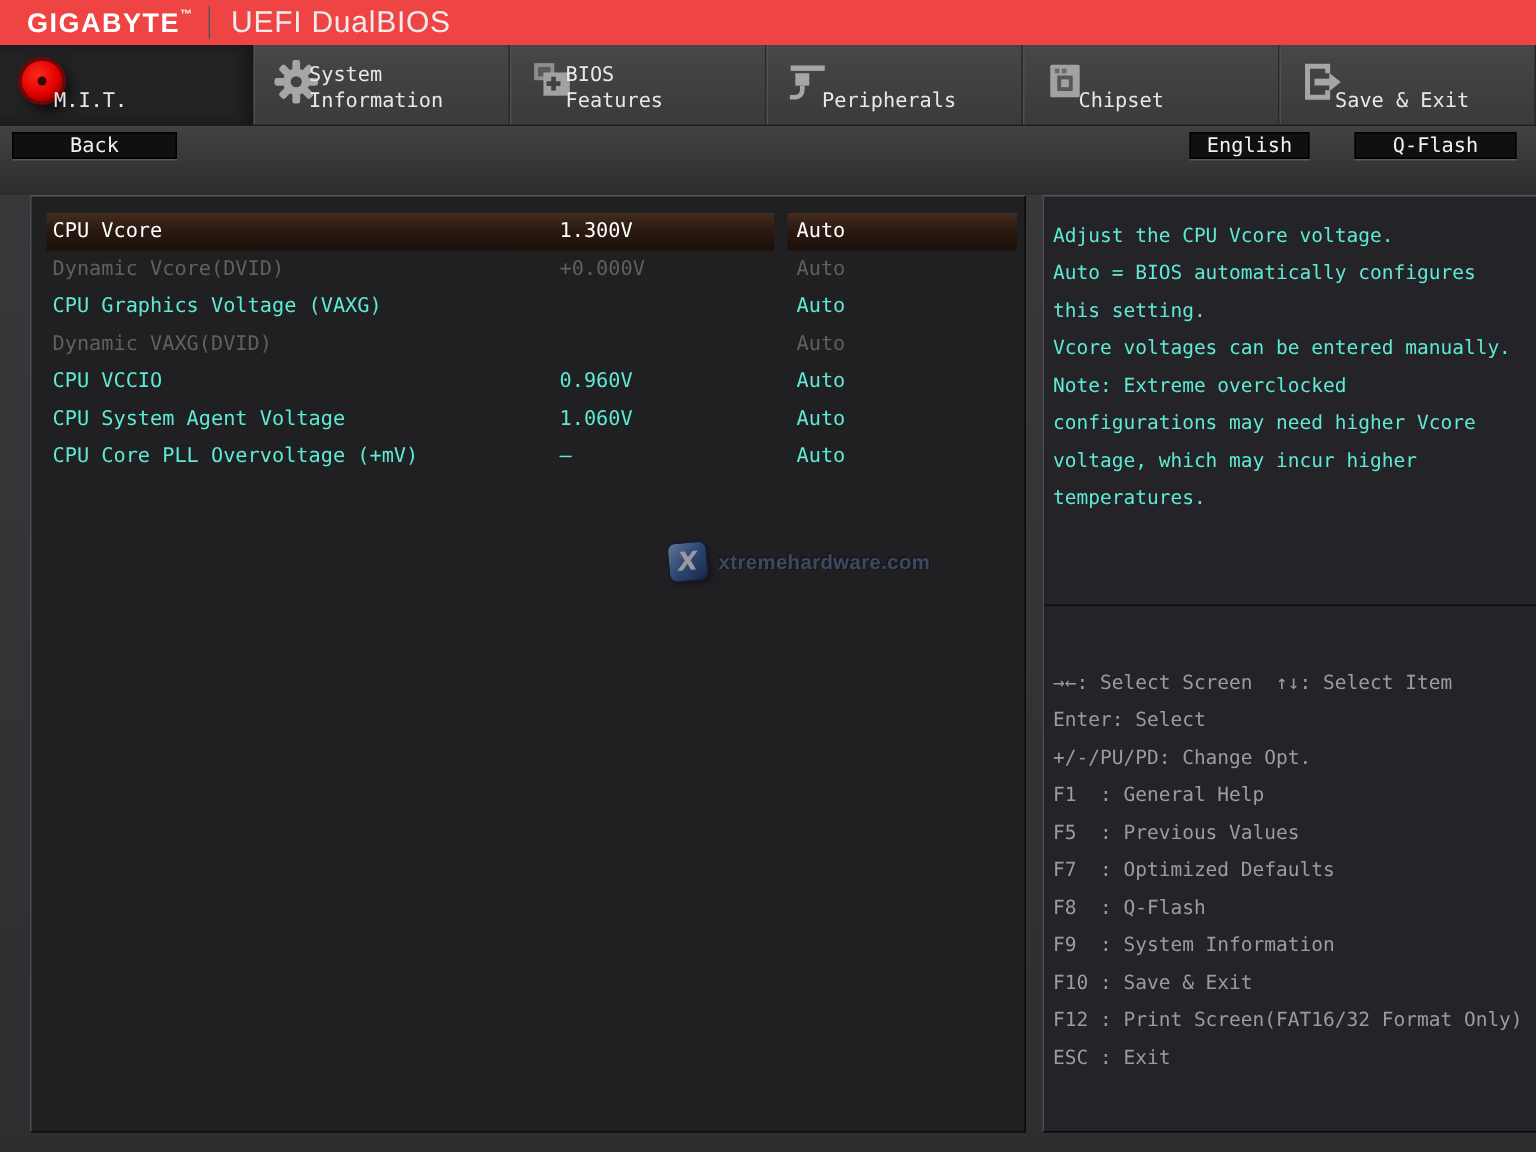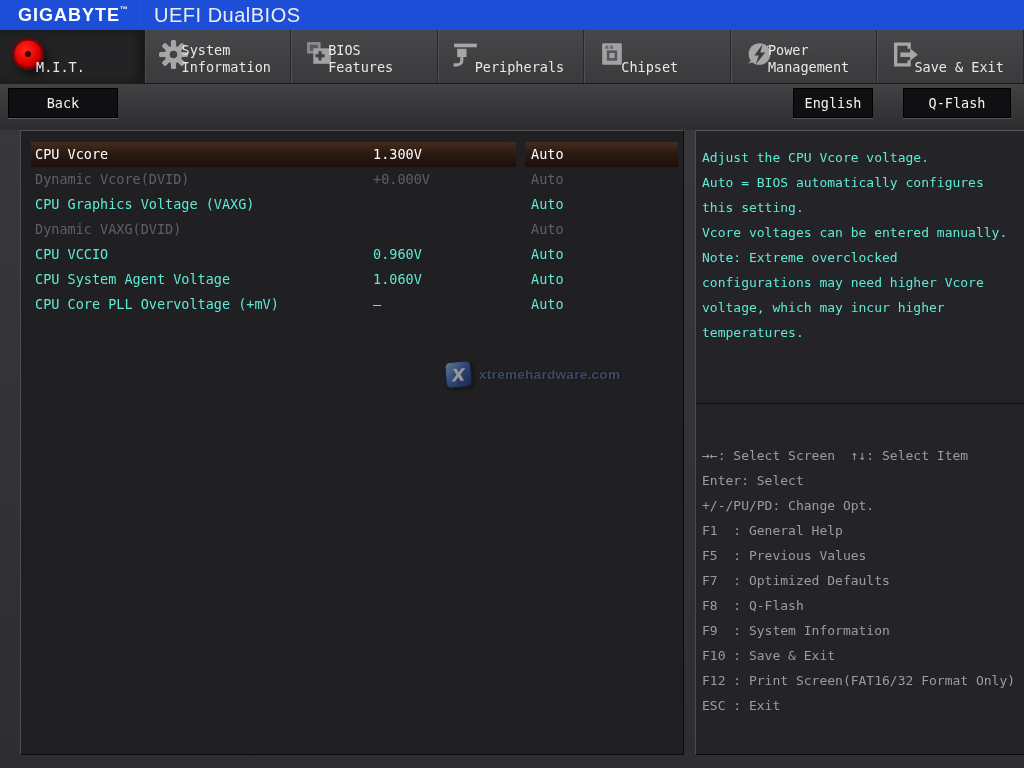--- a/index.html
+++ b/index.html
@@ -4,21 +4,21 @@
 <style>
   * { margin:0; padding:0; box-sizing:border-box; }
   html,body { width:1024px; height:768px; overflow:hidden; }
   body {
     font-family:"DejaVu Sans Mono", monospace;
     background:linear-gradient(180deg,#3a3a3c 0%,#2e2e30 100%);
     position:relative;
   }
   
   .topbar {
-    height:30px; background:#1d4ed8;
+    height:30px; background:#ef4444;
     display:flex; align-items:center;
   }
   .brand {
     font-family:"Liberation Sans", sans-serif;
     font-weight:bold; font-size:18px; letter-spacing:1px;
     color:#fff; padding-left:18px;
   }
   .brand sup { font-size:8px; vertical-align:top; }
   .topbar-divider { width:1px; height:22px; background:#58585a; margin:0 14px 0 10px; }
   .title {
@@ -42,21 +42,21 @@
   .tab-label {
     position:absolute; left:36px; bottom:7px; width:94px;
     font-size:13.5px; line-height:17px; color:#e8e8e8; white-space:normal;
   }
   
   .subbar {
     height:46px; position:relative;
     background:linear-gradient(180deg,#424244 0%,#2d2d2f 100%);
   }
   .btn {
-    position:absolute; top:4px; height:30px;
+    position:absolute; top:4px; height:18px;
     background:#101012; border:1px solid #000;
     box-shadow:0 1px 0 #5a5a5e;
     color:#f2f2f2; font-family:"DejaVu Sans Mono", monospace; font-size:13.5px;
     cursor:pointer;
   }
   .btn.back    { left:8px;  width:110px; }
   .btn.english { right:151px; width:80px; }
   .btn.qflash  { right:13px;  width:108px;margin-left:24px; }
   
   .content { position:absolute; top:130px; left:12px; width:1024px; height:625px; }
@@ -186,29 +186,20 @@
     <span class="tab-icon"><svg width="31" height="31" viewBox="0 0 30 30">
             <rect x="5" y="4" width="19" height="21" rx="1" fill="#a2a2a4"></rect>
             <rect x="8" y="6.5" width="3" height="3" fill="#6a6a6c"></rect>
             <rect x="12.5" y="6.5" width="3" height="3" fill="#6a6a6c"></rect>
             <rect x="9.5" y="11" width="10" height="10" fill="#57575a"></rect>
             <rect x="12" y="13.5" width="5" height="5" fill="#a2a2a4"></rect>
           </svg></span>
     <span class="tab-label">Chipset</span>
   </div>
 
-  <div class="tab inactive">
-    <span class="tab-icon"><svg width="31" height="31" viewBox="0 0 30 30">
-            <polygon points="4,24 9,17.5 12,21.5" fill="#9a9a9c"></polygon>
-            <polygon points="25.5,5.5 20.5,12 17.5,8" fill="#9a9a9c"></polygon>
-            <circle cx="15" cy="14.5" r="10.5" fill="#a6a6a8"></circle>
-            <polygon points="18,5 10,16 14.2,16 11.5,24.5 20.5,13 15.8,13" fill="#3c3c3e"></polygon>
-          </svg></span>
-    <span class="tab-label">Power Management</span>
-  </div>
 
   <div class="tab inactive">
     <span class="tab-icon"><svg width="31" height="31" viewBox="0 0 30 30">
             <path d="M18.5 9.5 V5 H5.5 v20 h13 v-4.5" fill="none" stroke="#a6a6a8" stroke-width="3.2"></path>
             <rect x="10" y="13" width="11" height="4.4" fill="#a6a6a8"></rect>
             <polygon points="19.5,9.3 27,15.2 19.5,21.1" fill="#a6a6a8"></polygon>
           </svg></span>
     <span class="tab-label">Save &amp; Exit</span>
   </div>
 </nav>

